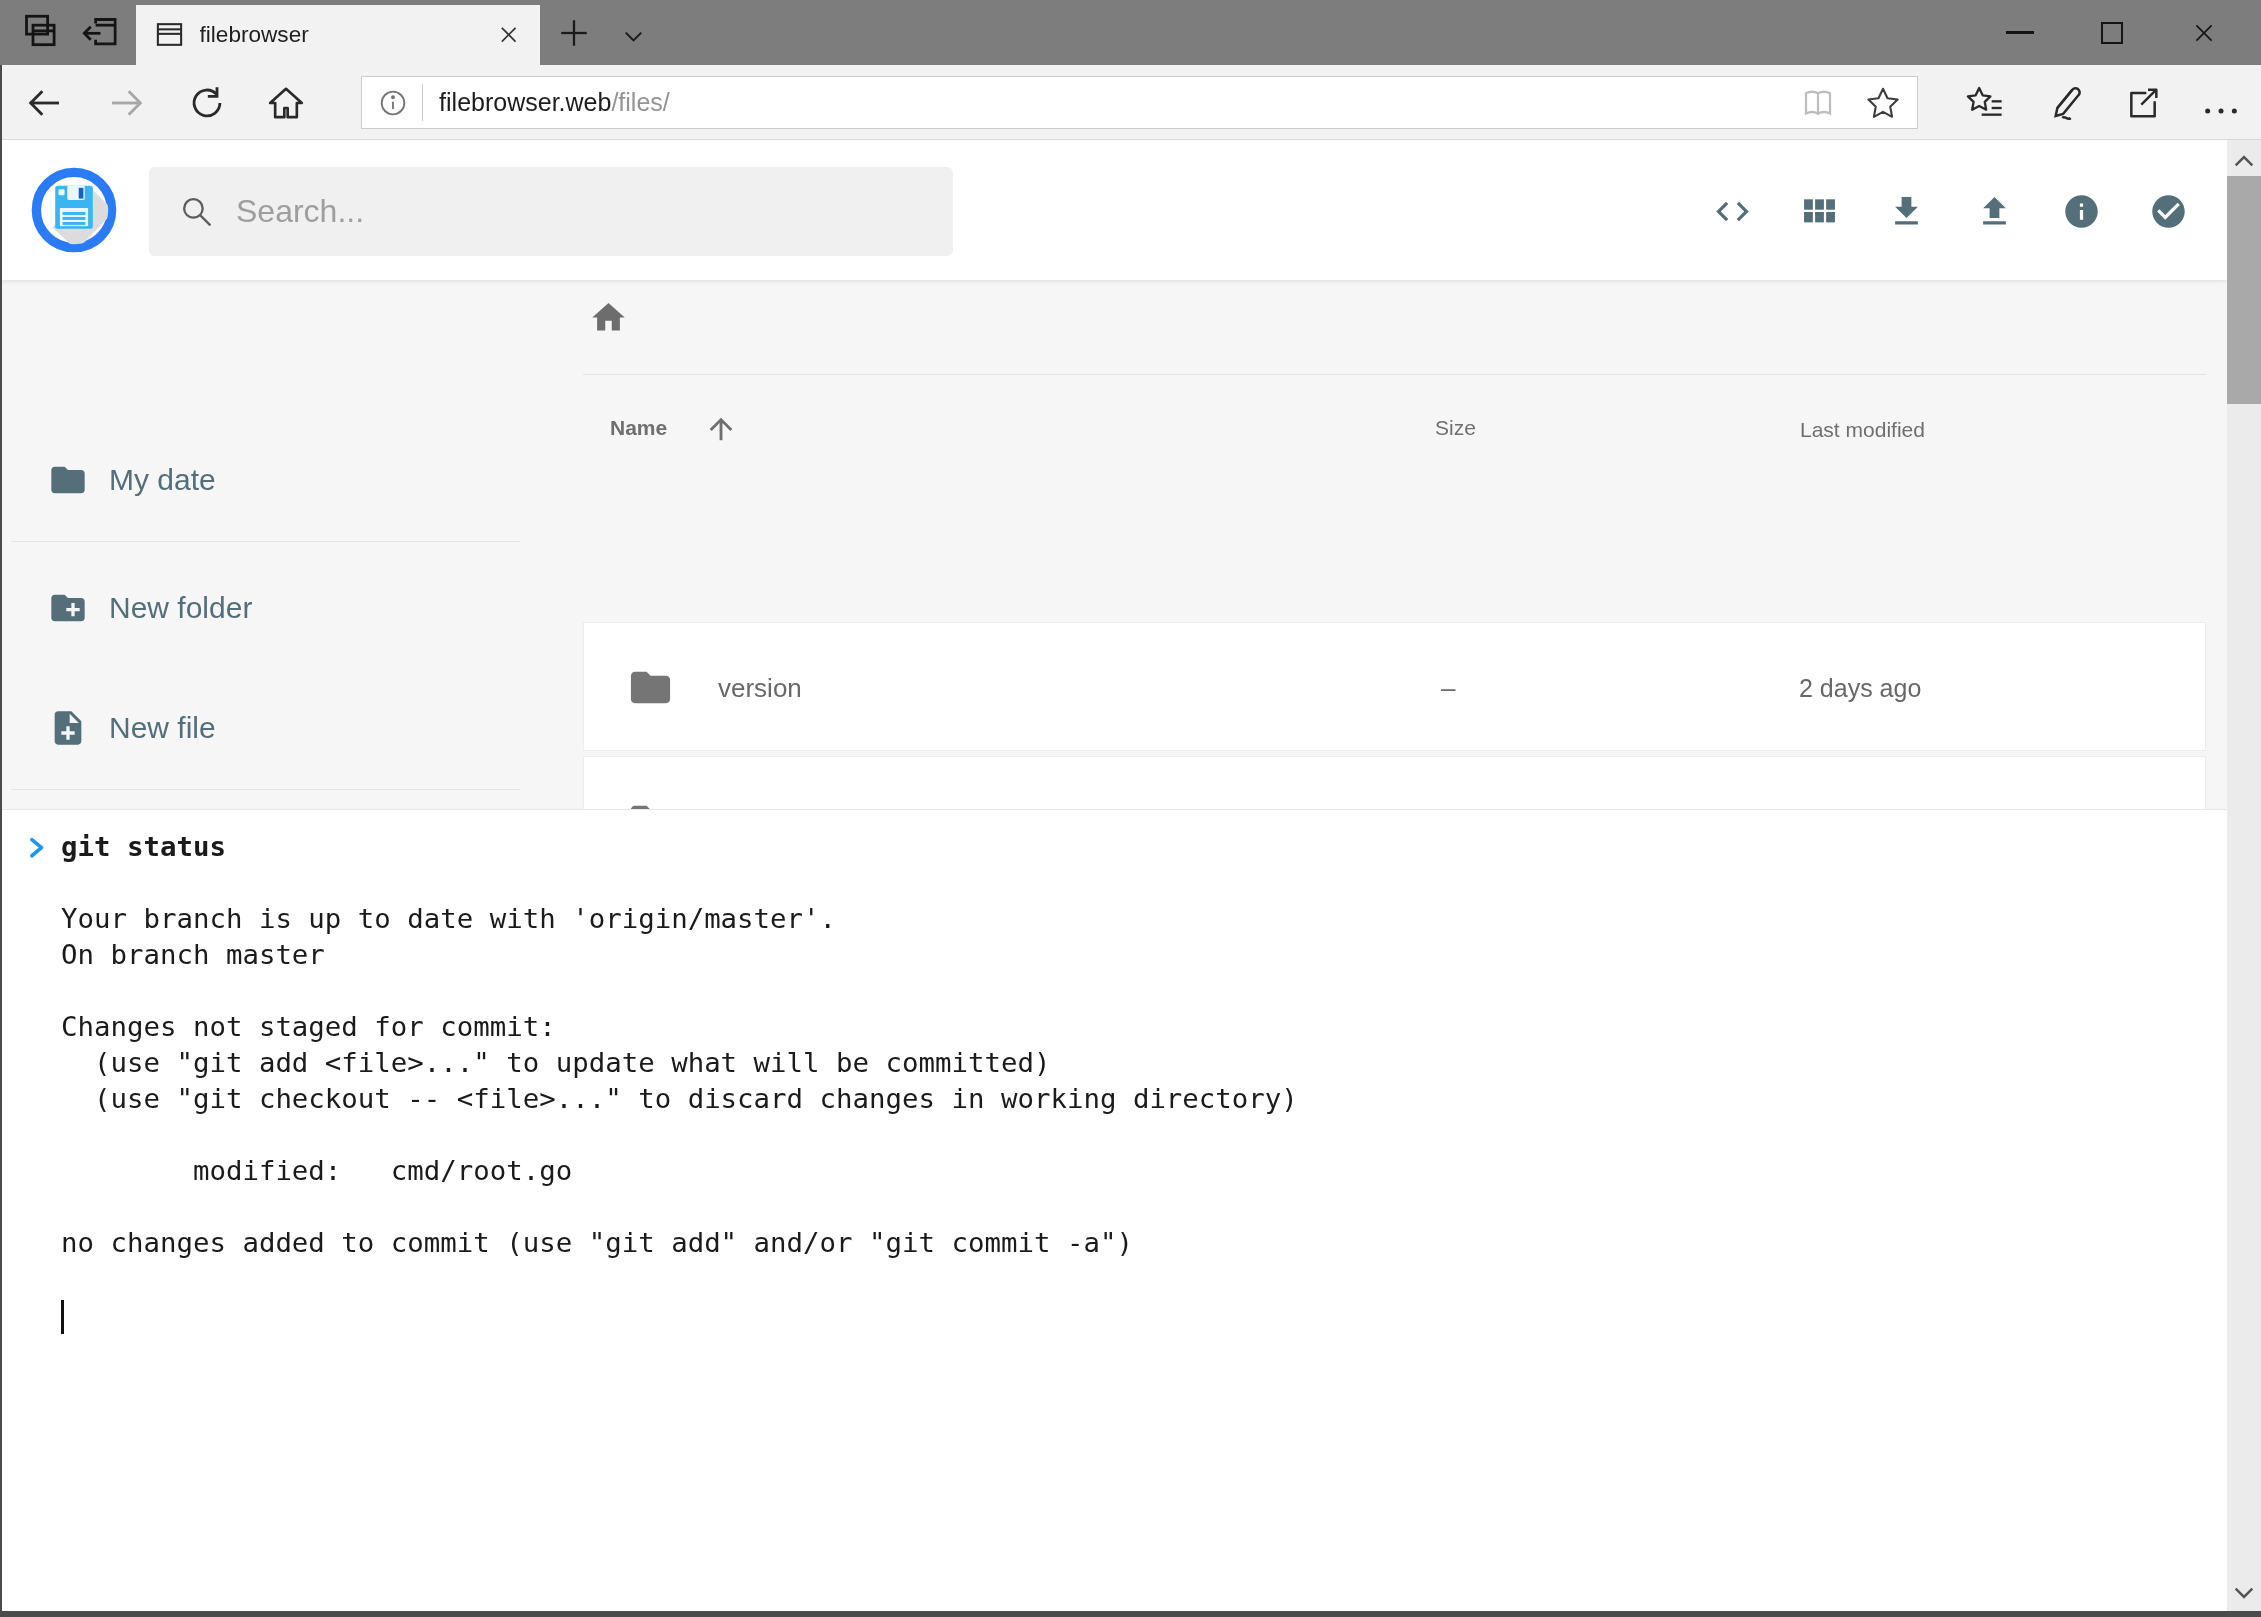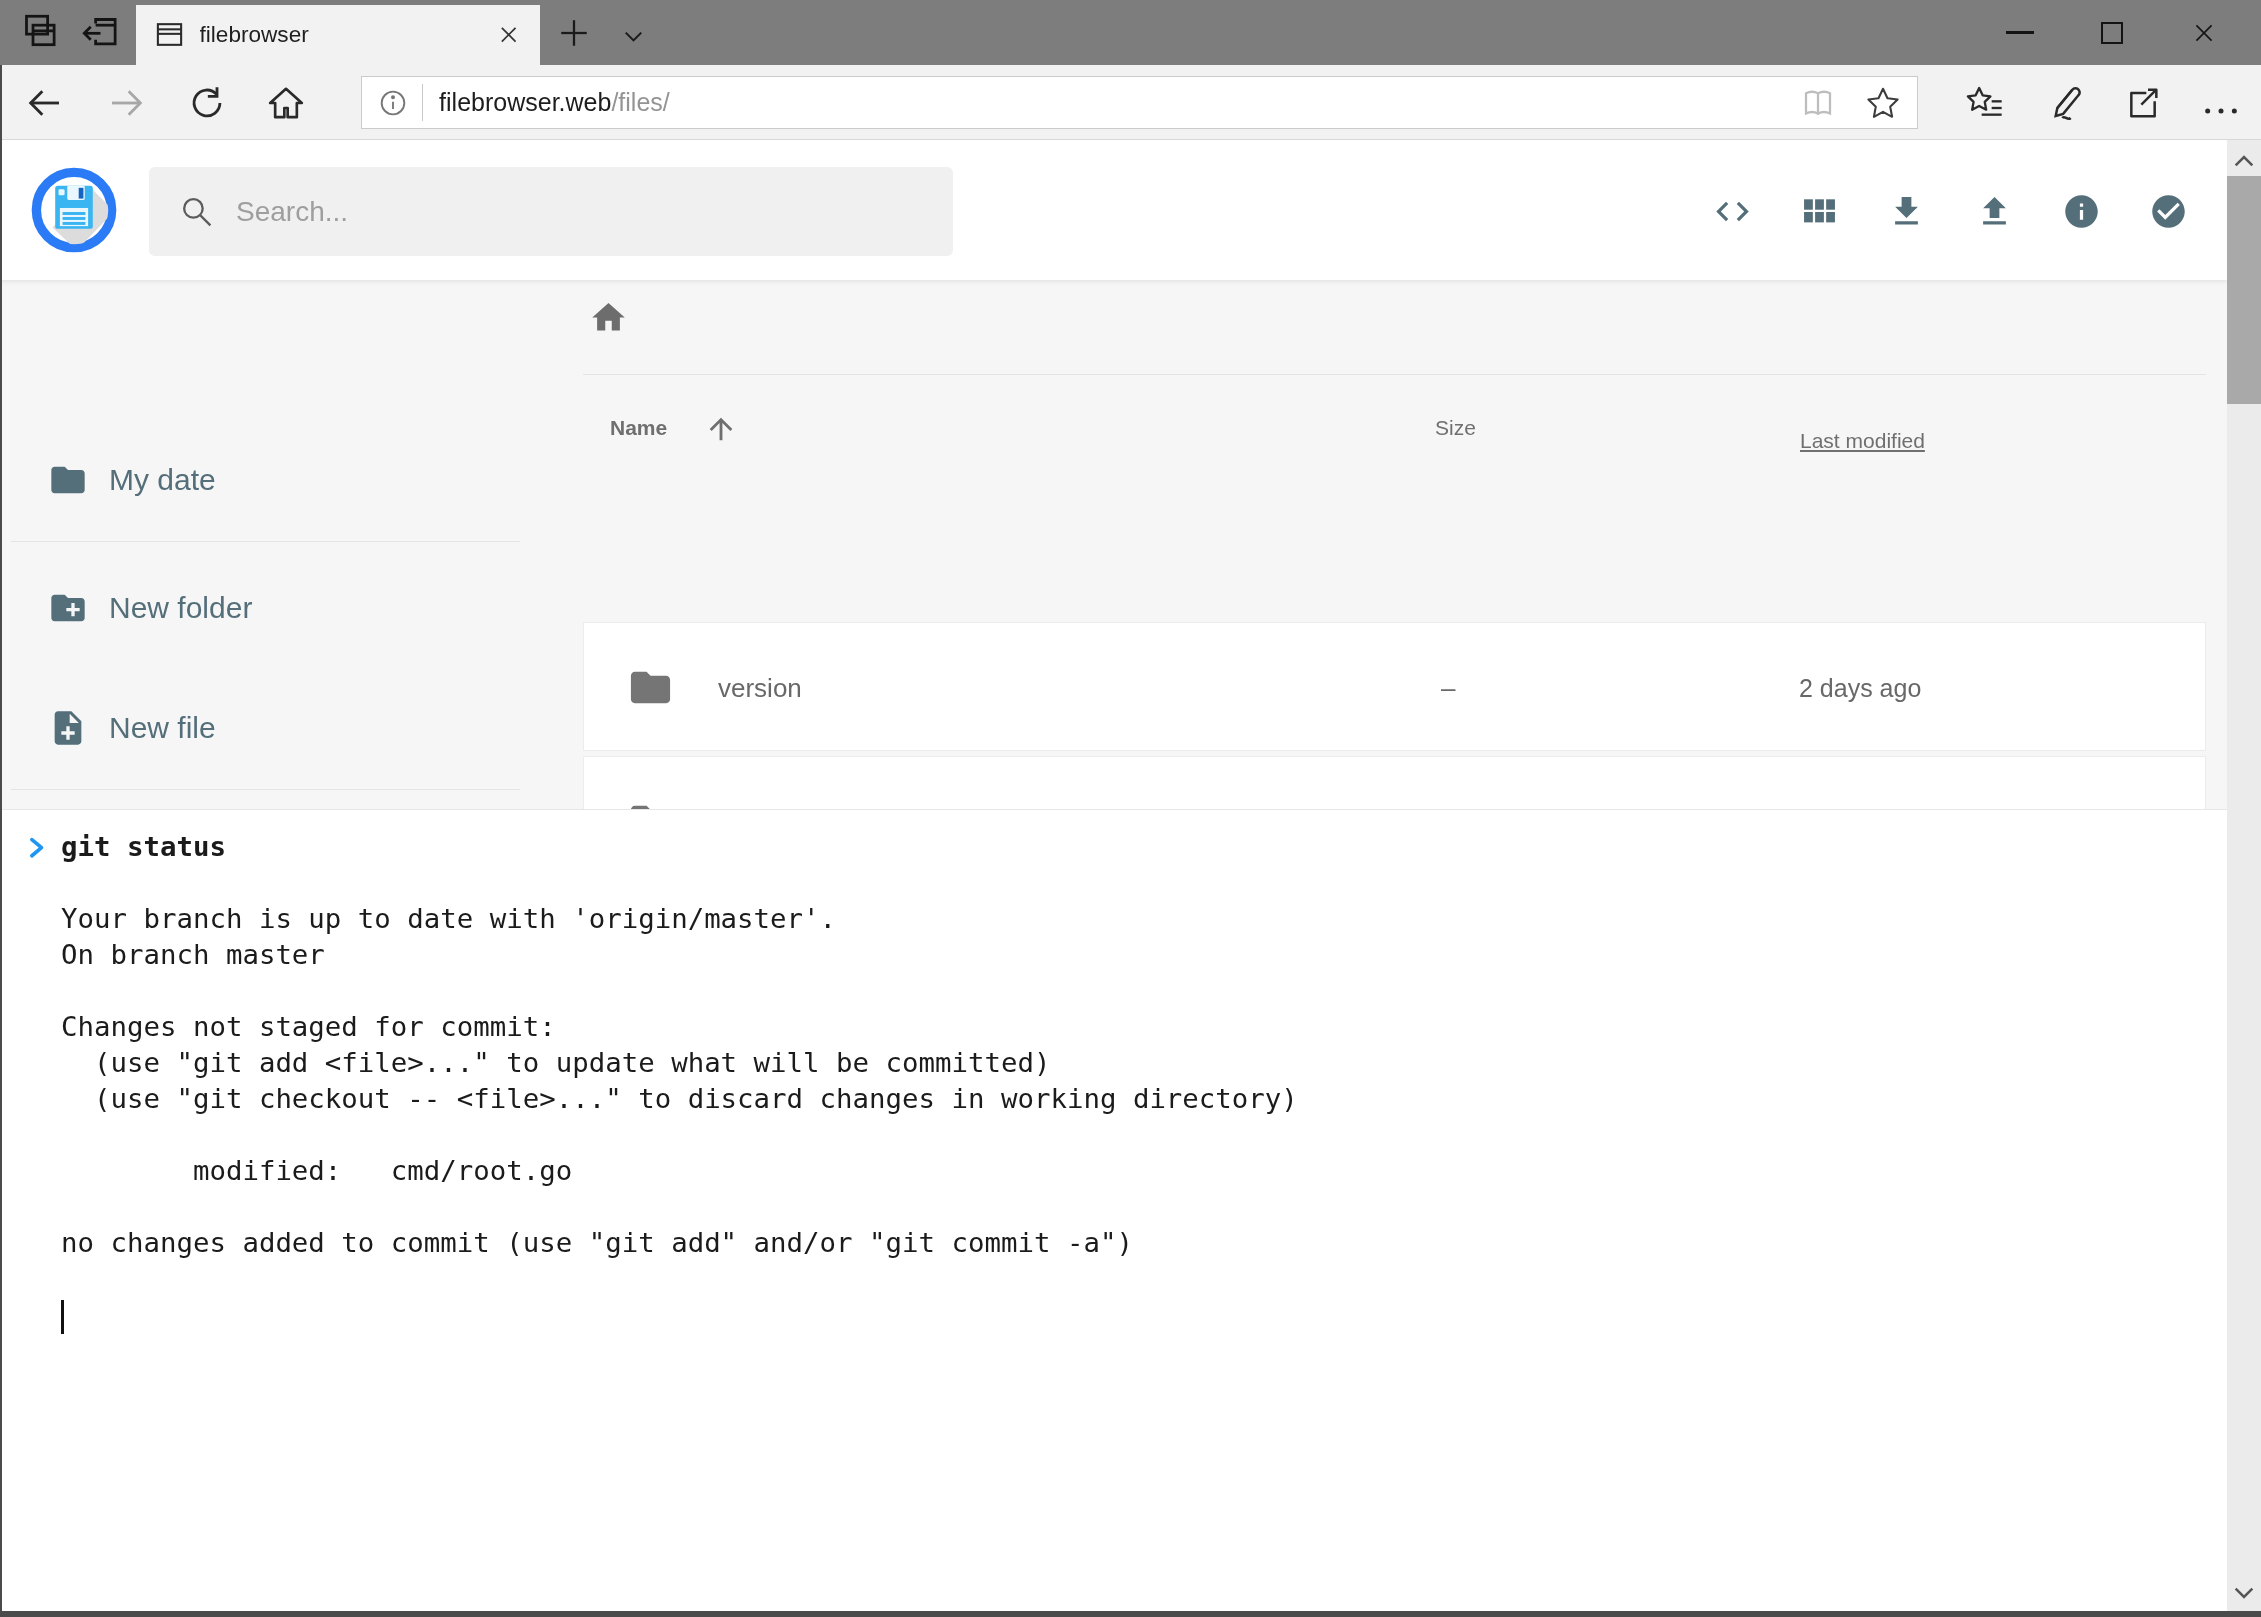--- a/index.html
+++ b/index.html
@@ -32,37 +32,37 @@
   .ab-book { width:36px; height:36px; color:#bdbdbd; margin-right:29px; flex:0 0 auto; }
   .ab-star { width:36px; height:36px; color:#3d3d3d; margin-right:16px; flex:0 0 auto; }
 
   
   .page { position:absolute; left:0; top:140px; width:2227px; height:1477px; background:#f6f6f6; overflow:hidden; }
 
   .appheader { position:absolute; left:0; top:0; width:2227px; height:140px; background:#fff; box-shadow:0 2.4px 4.8px rgba(0,0,0,0.10); z-index:3; }
   .logo { position:absolute; left:31px; top:27.4px; width:86px; height:86px; }
   .searchbar { position:absolute; left:149px; top:27px; width:804px; height:89px; background:#f0f0f0; border-radius:5.7px; display:flex; align-items:center; }
   .search-ic { width:37px; height:37px; margin-left:29px; color:#5c5c5c; flex:0 0 auto; }
-  .search-input { margin-left:21px; border:none; outline:none; background:transparent; font-size:28px; color:#444; width:662px; font-family:"Liberation Sans", sans-serif; }
+  .search-input { margin-left:21px; border:none; outline:none; background:transparent; font-size:32px; color:#444; width:662px; font-family:"Liberation Sans", sans-serif; }
   .search-input::placeholder { color:#9e9e9e; opacity:1; }
   .hdr-ic { position:absolute; top:52px; width:39px; height:39px; color:#546e7a; }
 
   .sidebar-item { position:absolute; left:0; width:525px; height:89px; display:flex; align-items:center; cursor:pointer; }
   .sb-ic { width:40px; height:40px; margin-left:48px; color:#546e7a; flex:0 0 auto; }
   .sb-label { margin-left:21px; font-size:30px; color:#546e7a; }
   .sb-div { position:absolute; left:11.3px; width:509px; height:0.8px; background:#e4e4e4; }
 
   .listing { position:absolute; left:583px; top:140px; width:1623px; height:1337px; }
   .crumb-home { position:absolute; left:5.7px; top:18px; width:39px; height:39px; color:#6d6d6d; }
   .crumb-div { position:absolute; left:0; top:94px; width:1623px; height:0.8px; background:#e4e4e4; }
   .cols { position:absolute; left:0; top:125px; width:1623px; height:57px; font-size:21px; color:#6f6f6f; }
   .col-name { position:absolute; left:27px; top:11.3px; font-weight:bold; }
   .sort-arrow { position:absolute; left:121px; top:6.5px; width:34px; height:34px; color:#6f6f6f; }
   .col-size { position:absolute; left:852px; top:11.3px; }
-  .col-mod { position:absolute; left:1217px; top:24px;text-decoration:underline; }
+  .col-mod { position:absolute; left:1217px; top:13px; }
   .rows { position:absolute; left:0; top:342px; width:1623px; }
   .file-row { position:relative; width:1623px; height:129px; background:#fff; border:0.8px solid #ececec; margin-bottom:4.8px;text-align:right; }
   .row-folder { position:absolute; left:43px; top:41px; width:47px; height:47px; color:#757575; }
   .row-name { position:absolute; left:134px; top:50px; font-size:26px; color:#686868; }
   .row-size { position:absolute; left:857px; top:50px; font-size:26px; color:#686868; }
   .row-mod { position:absolute; left:1215px; top:51px; font-size:25px; color:#686868; }
 
   
   .terminal { position:absolute; left:0; top:669px; width:2227px; height:808px; background:#fff; border-top:1.6px solid #e6e6e6; z-index:5; font-family:"DejaVu Sans Mono", monospace; font-size:27.4px; line-height:36px; color:#1b1b1b; padding-top:19.4px; }
   .term-prompt { position:relative; min-height:36px; padding-left:61px; font-weight:bold; }

